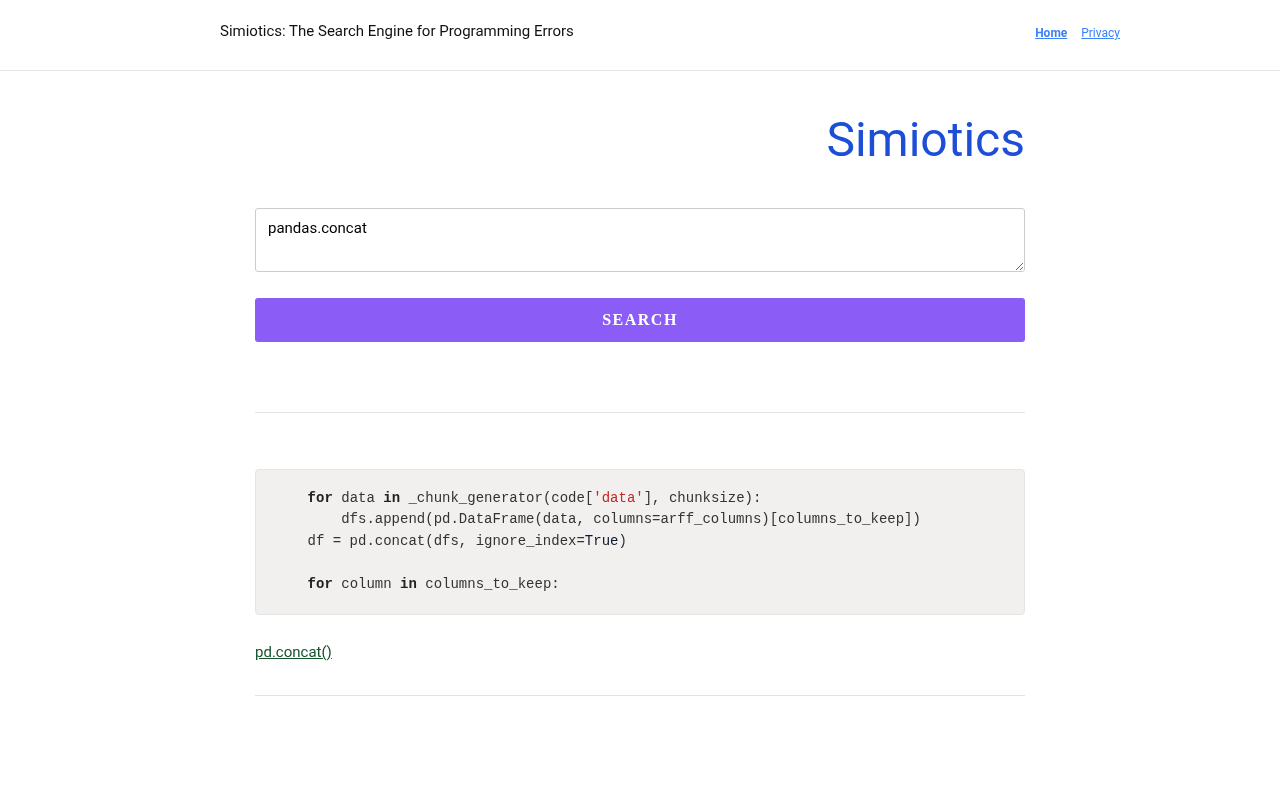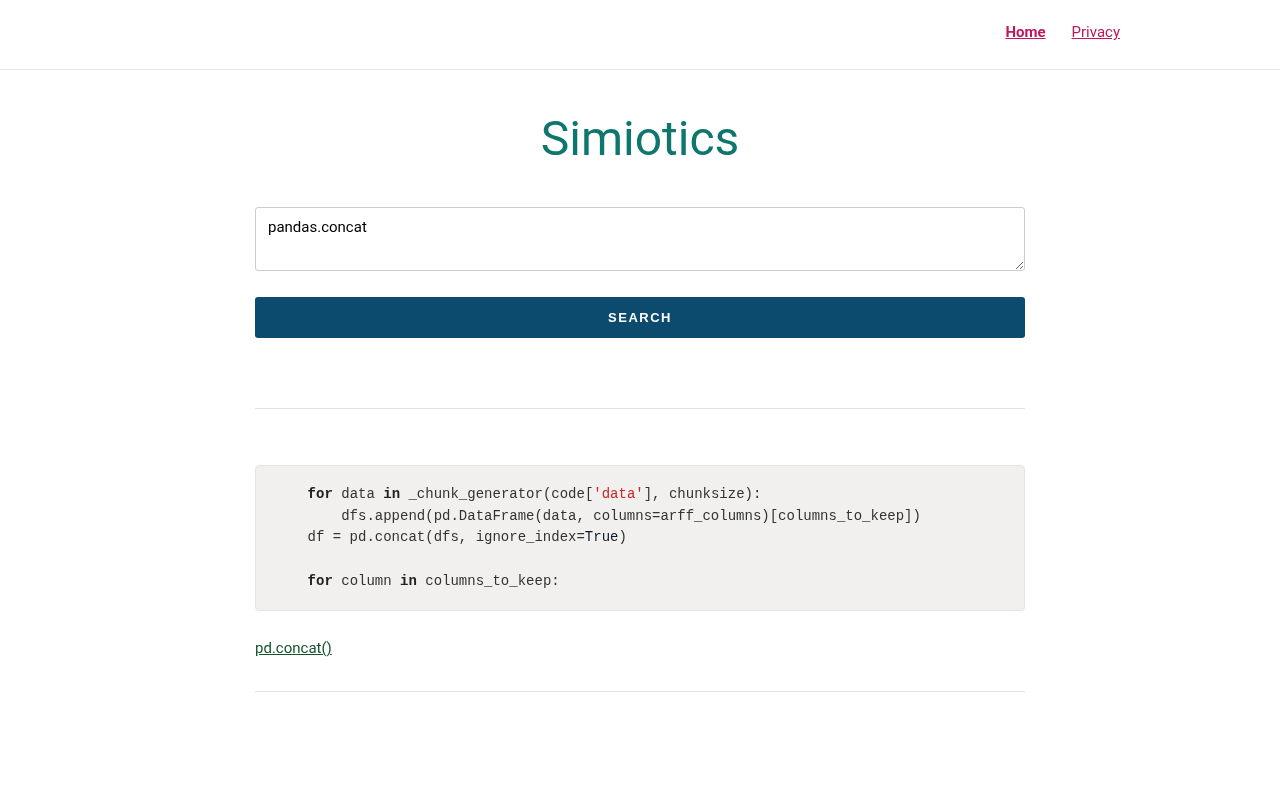--- a/index.html
+++ b/index.html
@@ -25,68 +25,69 @@
     font-size: 15px;
     line-height: 1.3;
     color: #111;
   }
   .header-left .welcome {
     font-size: 15px;
     color: #111;
     margin-top: 6px;
   }
   .header-nav a {
-    font-size: 15px;
-    color: #be185d;
+    font-size: 12px;
+    color: #3b82f6;
     text-decoration: underline;
-    margin-left: 22px;
+    margin-left: 10px;
   }
   .header-nav a.active {
     font-weight: 700;
   }
   .content {
     max-width: 770px;
     margin: 0 auto;
     padding: 30px 0 40px;
   }
   h1.page-title {
     font-size: 48px;
     font-weight: 400;
-    text-align: center;
+    text-align: right;
     margin: 10px 0 40px;
-    color: #0f766e;
+    color: #1d4ed8;
   }
   .search-label {
     font-weight: 700;
     font-size: 16px;
     margin-bottom: 10px;
   }
   textarea.search-input {
     width: 100%;
     height: 64px;
     padding: 10px 12px;
     font-size: 15px;
     font-family: inherit;
     border: 1px solid #ccc;
     border-radius: 3px;
     resize: vertical;
   }
   button.search-btn {
     width: 100%;
     margin-top: 22px;
-    background: #0c4a6e;
+    background: #8b5cf6;
     border: none;
     color: #fff;
     font-weight: 700;
     letter-spacing: 1.5px;
-    font-size: 13px;
+    font-size: 16px;
     padding: 13px 0;
     border-radius: 3px;
     text-transform: uppercase;
     cursor: pointer;
+    font-family: Liberation Serif, serif;
   }
   hr.divider {
     border: none;
     border-top: 1px solid #e2e2e2;
     margin: 70px 0 56px;
   }
   hr.divider-thin {
     border: none;
     border-top: 1px solid #e2e2e2;
     margin: 34px 0 56px;
@@ -114,20 +115,21 @@
   .kw-bold { font-weight: 700; color: #222; text-align: right; }
   .kw-str  { color: #c62626; }
   .kw-bool { color: #0f172a; }
 </style>
 </head>
 <body>
 
 <div class="header-wrap">
   <div class="header">
     <div class="header-left">
+      <div class="tagline">Simiotics: The Search Engine for Programming Errors</div>
     </div>
     <nav class="header-nav">
       <a href="#" class="active">Home</a>
       <a href="#">Privacy</a>
     </nav>
   </div>
 </div>
 
 <div class="content">
   <h1 class="page-title">Simiotics</h1>

